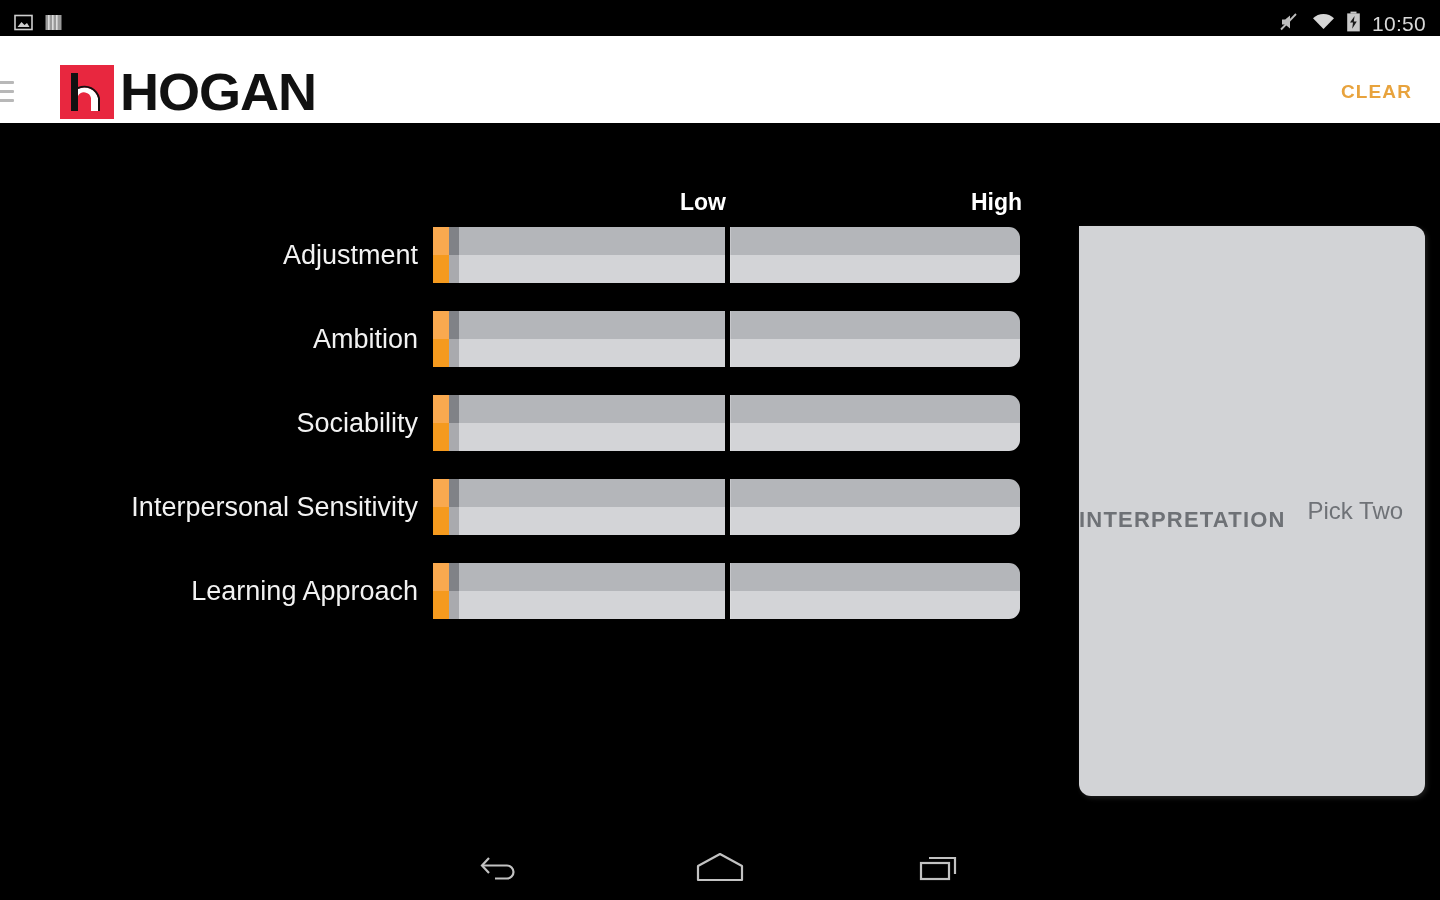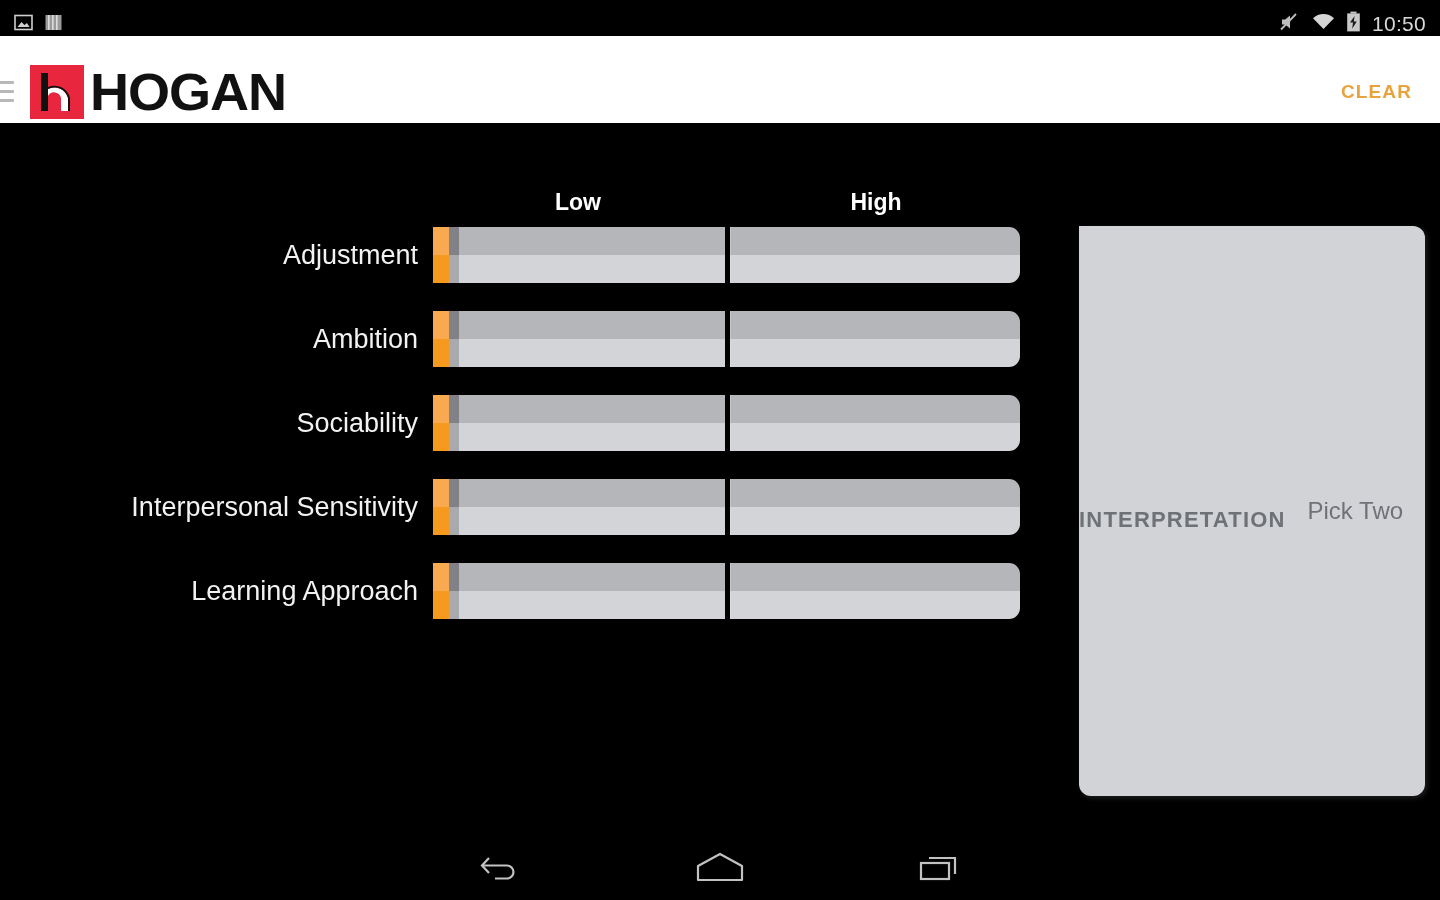--- a/index.html
+++ b/index.html
@@ -23,21 +23,21 @@
     color: #d8d8d8; font-size: 21px; letter-spacing: .3px;
     font-family: "Liberation Sans", sans-serif;
   }
   .sb-icon { display: block; }
 
   
   .appbar {
     position: absolute; top: 36px; left: 0;
     width: 1440px; height: 111px;
     background: #fff;
-    display: flex; align-items: center;
+    display: flex; align-items: center; gap: 30px;
   }
   .hamburger {
     width: 26px; height: 30px;
     display: flex; flex-direction: column; justify-content: center; gap: 6px;
     margin-left: -12px;
     flex: none;
   }
   .hamburger i { display: block; height: 3px; background: #b8b8b8; border-radius: 1px; }
   .logo-wrap { display: flex; align-items: center; margin-left: 16px; }
   .logo-mark {
@@ -61,21 +61,21 @@
   
   .content {
     position: absolute; top: 123px; left: 0;
     width: 1440px; height: 710px;
     background: #000;
   }
 
   .col-headers { position: absolute; top: 66px; left: 0; width: 1040px; }
   .col-head {
     position: absolute; color: #fff; font-size: 23px; font-weight: bold;
-    text-align: center; font-family: "Liberation Sans", sans-serif;
+    text-align: right; font-family: "Liberation Sans", sans-serif;
   }
   .col-head.low  { left: 430px; width: 296px; }
   .col-head.high { left: 730px; width: 292px; }
 
   .rows { position: absolute; top: 104px; left: 0; width: 1040px; }
   .scale-row {
     position: relative; height: 56px; margin-bottom: 28px;
   }
   .row-label {
     position: absolute; left: 0; top: 0;

